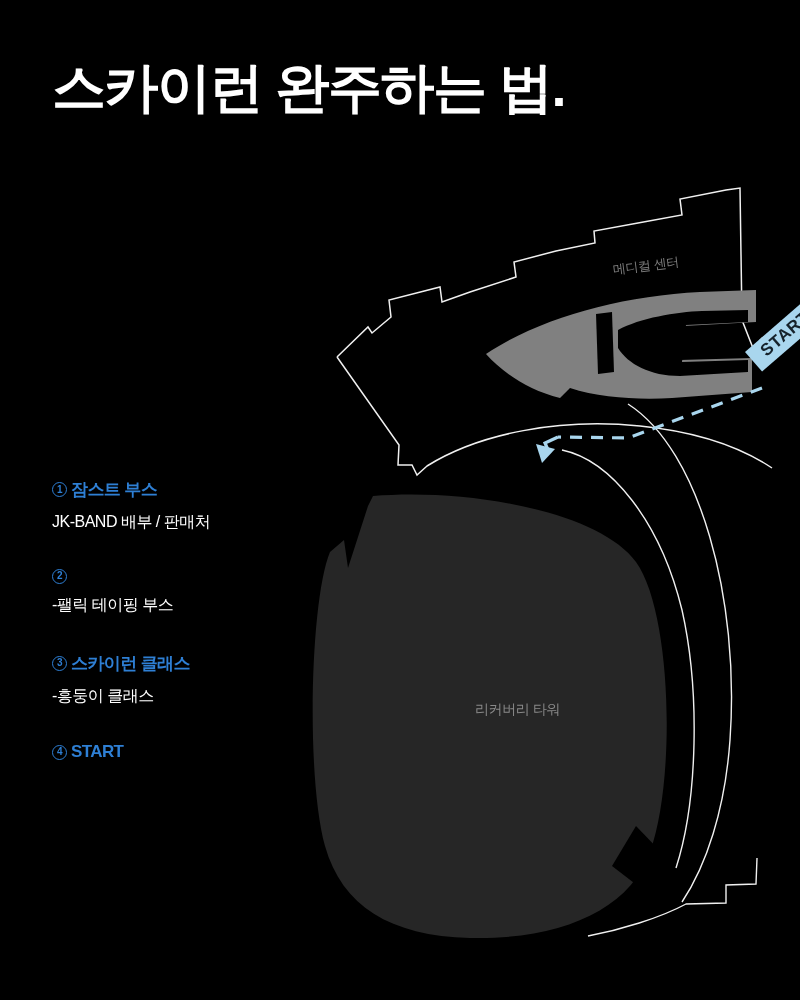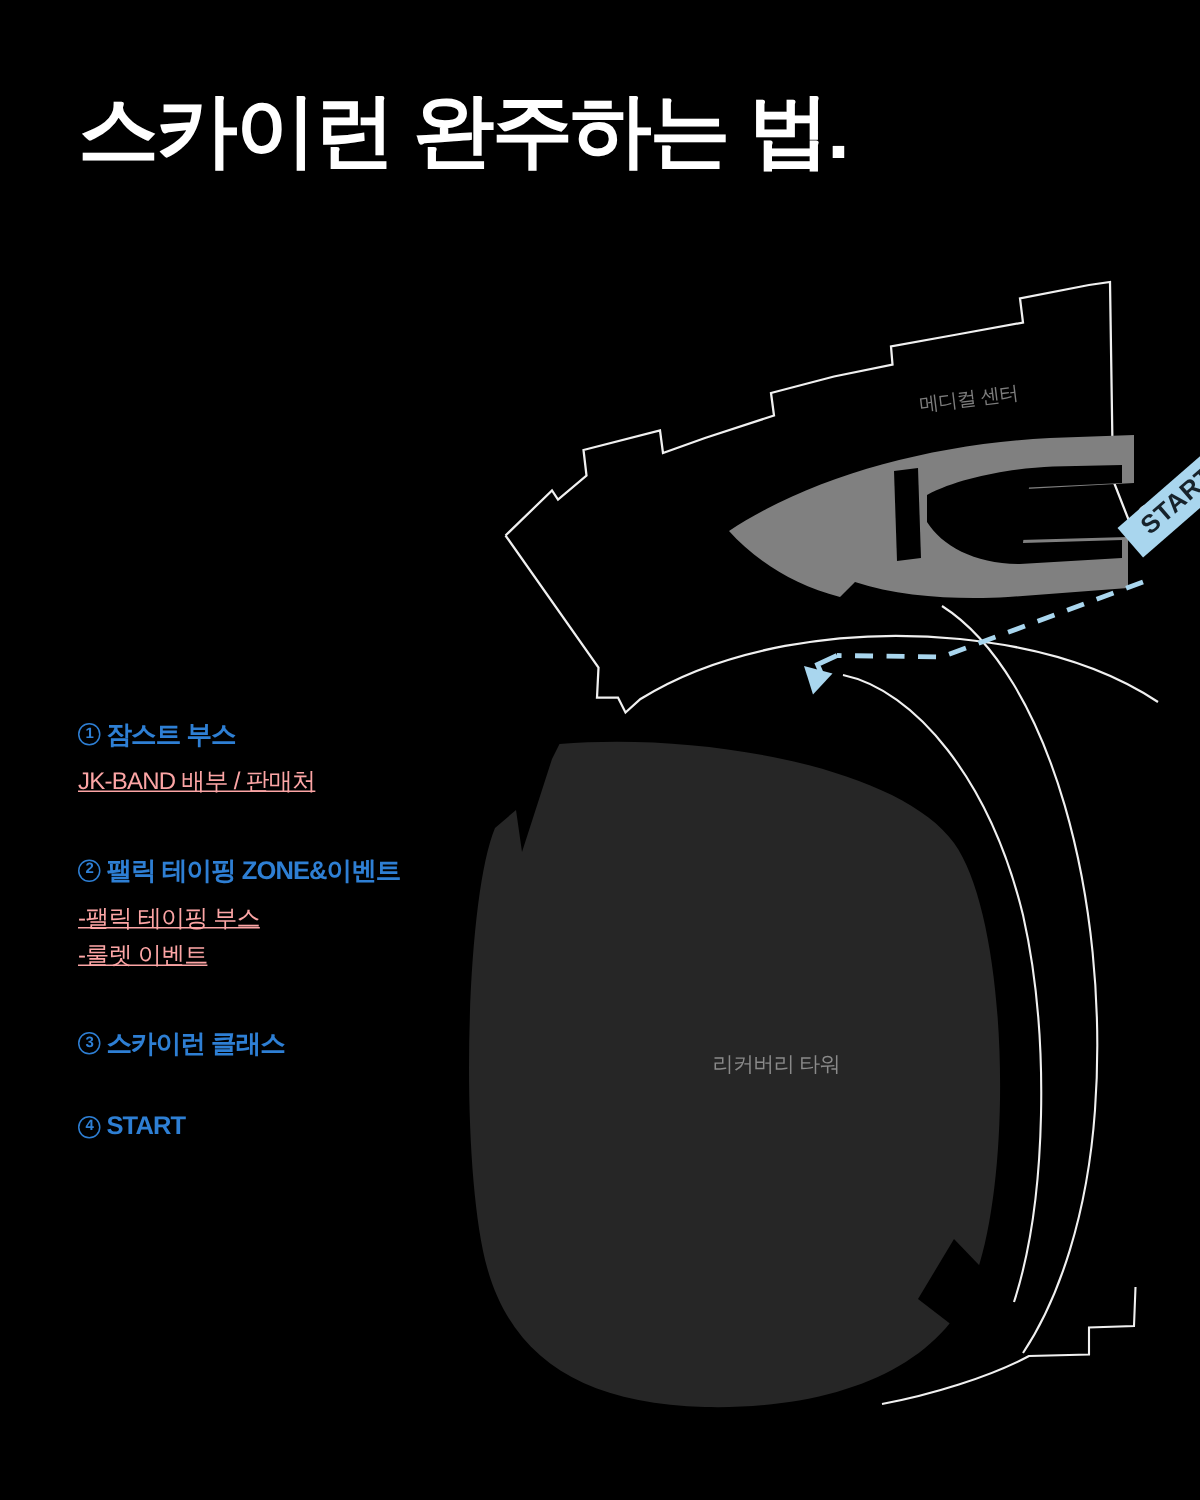--- a/index.html
+++ b/index.html
@@ -80,25 +80,24 @@
     font-size: 10px;
     font-weight: 700;
     line-height: 1;
     margin-right: 4px;
     flex: 0 0 auto;
     box-sizing: border-box;
   }
   .legend-sub {
     font-size: 16px;
     font-weight: 400;
-    color: #fca5a5;
+    color: #ffffff;
     letter-spacing: -0.5px;
     line-height: 1.55;
     white-space: nowrap;
-    text-decoration: underline;
   }
 
   
   .map-label {
     position: absolute;
     color: #7d7d7d;
     font-size: 13px;
     letter-spacing: -0.4px;
     white-space: nowrap;
     z-index: 3;
@@ -273,31 +272,30 @@
       <div class="legend-head">
         <span class="circ-num">1</span>
         <span>잠스트 부스</span>
       </div>
       <div class="legend-sub">JK-BAND 배부 / 판매처</div>
     </div>
 
     <div class="legend-group">
       <div class="legend-head">
         <span class="circ-num">2</span>
-        <span>팰릭 테이핑 ZONE&amp;이벤트</span>
       </div>
       <div class="legend-sub">-팰릭 테이핑 부스</div>
-      <div class="legend-sub">-룰렛 이벤트</div>
     </div>
 
     <div class="legend-group">
       <div class="legend-head">
         <span class="circ-num">3</span>
         <span>스카이런 클래스</span>
       </div>
+      <div class="legend-sub">-흥둥이 클래스</div>
     </div>
 
     <div class="legend-group">
       <div class="legend-head">
         <span class="circ-num">4</span>
         <span>START</span>
       </div>
     </div>
 
   </div>

